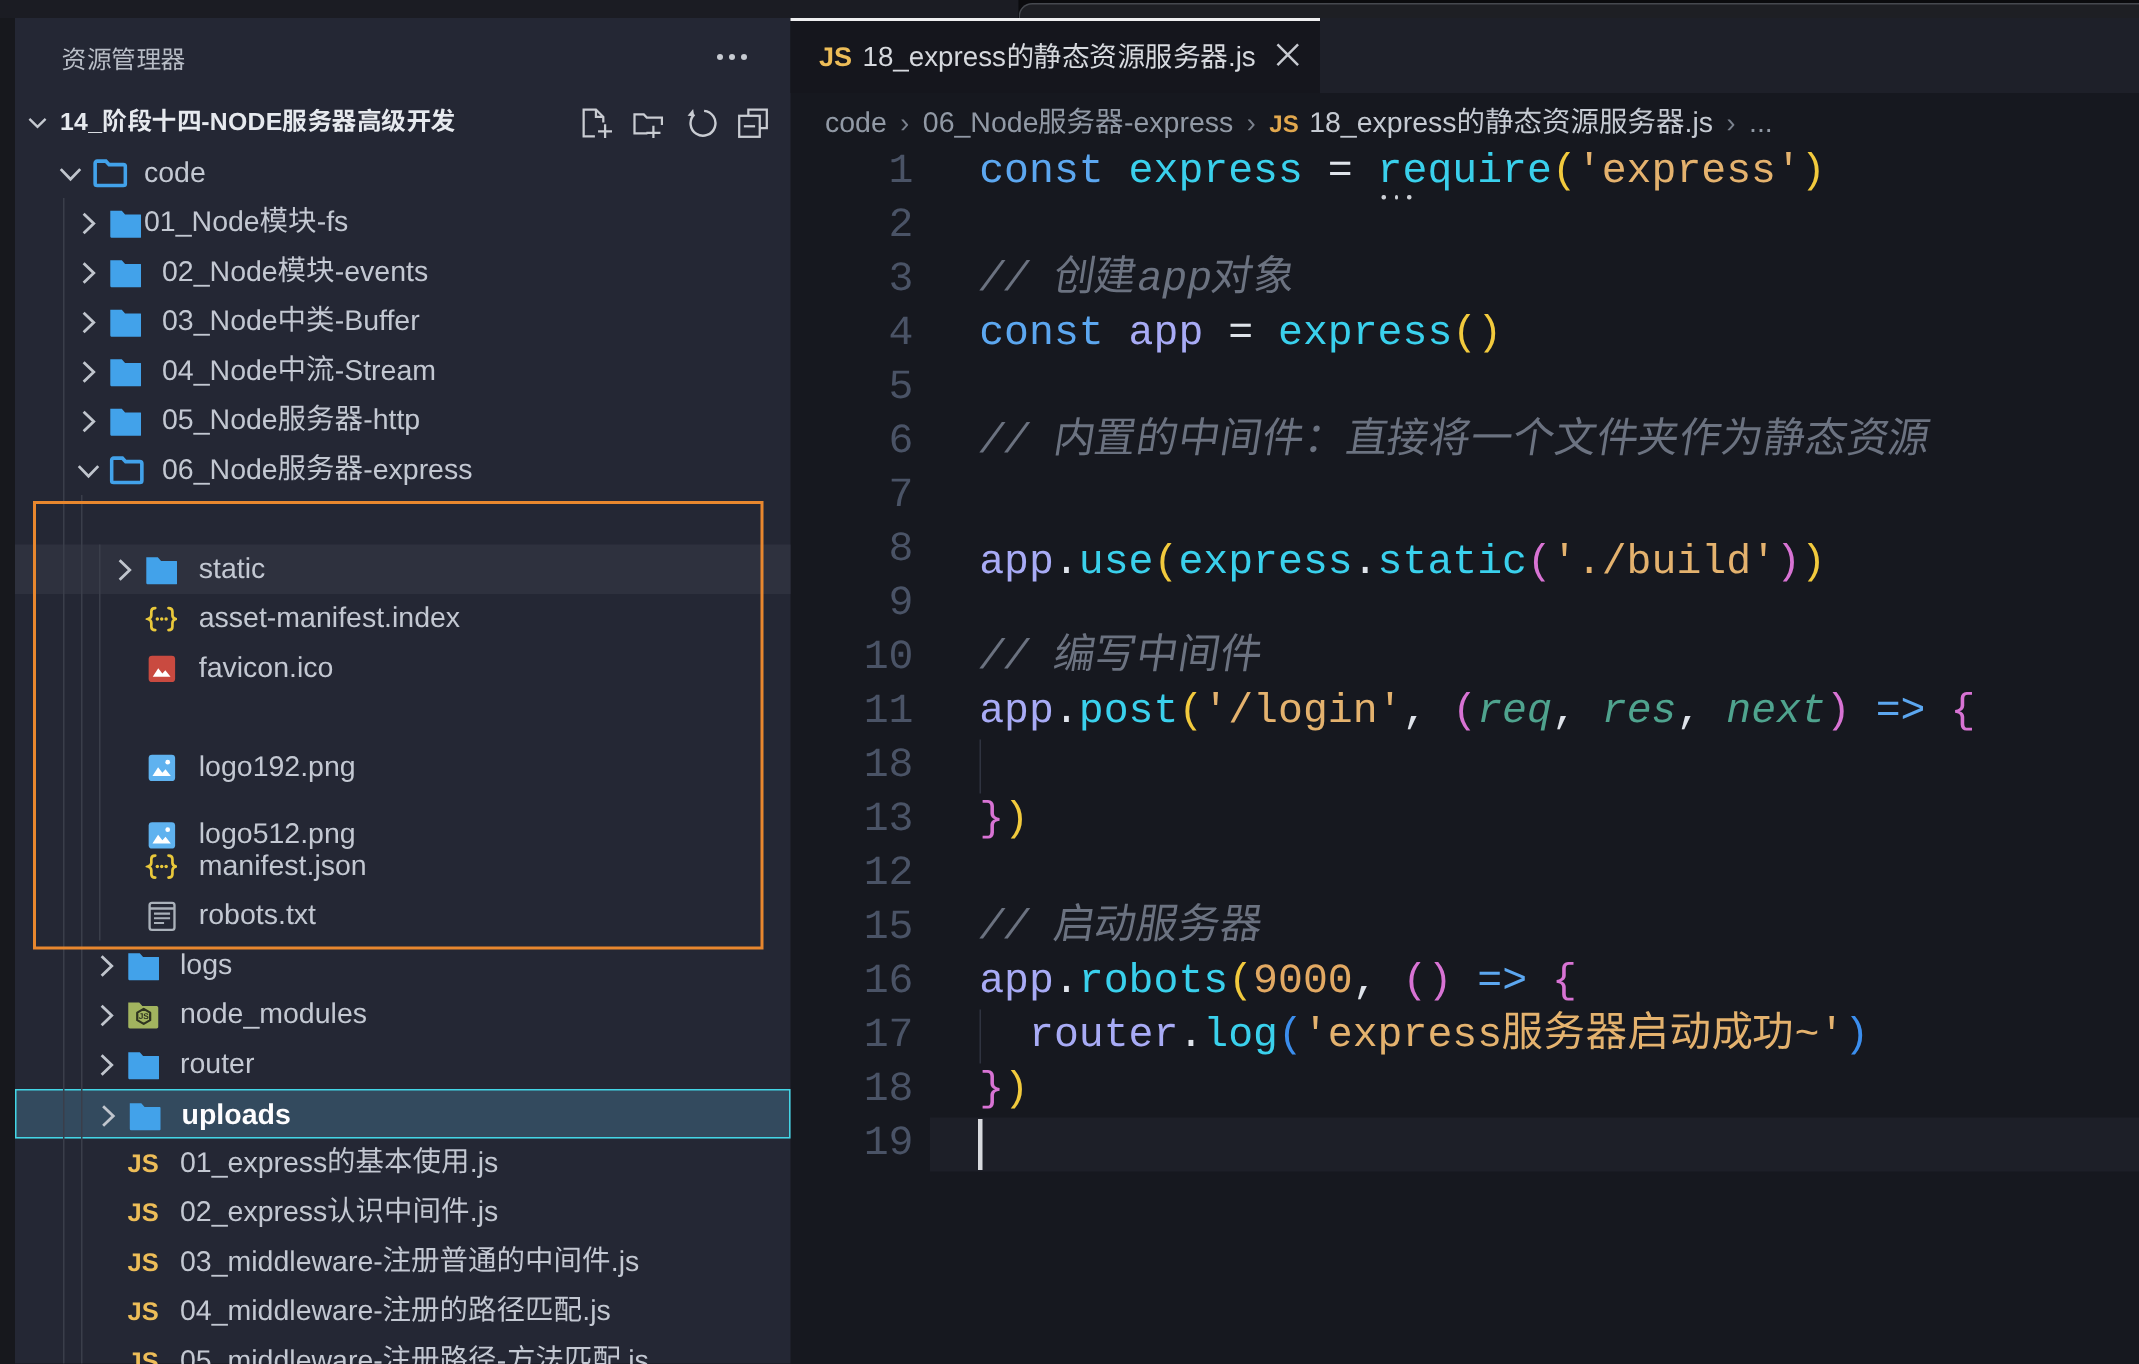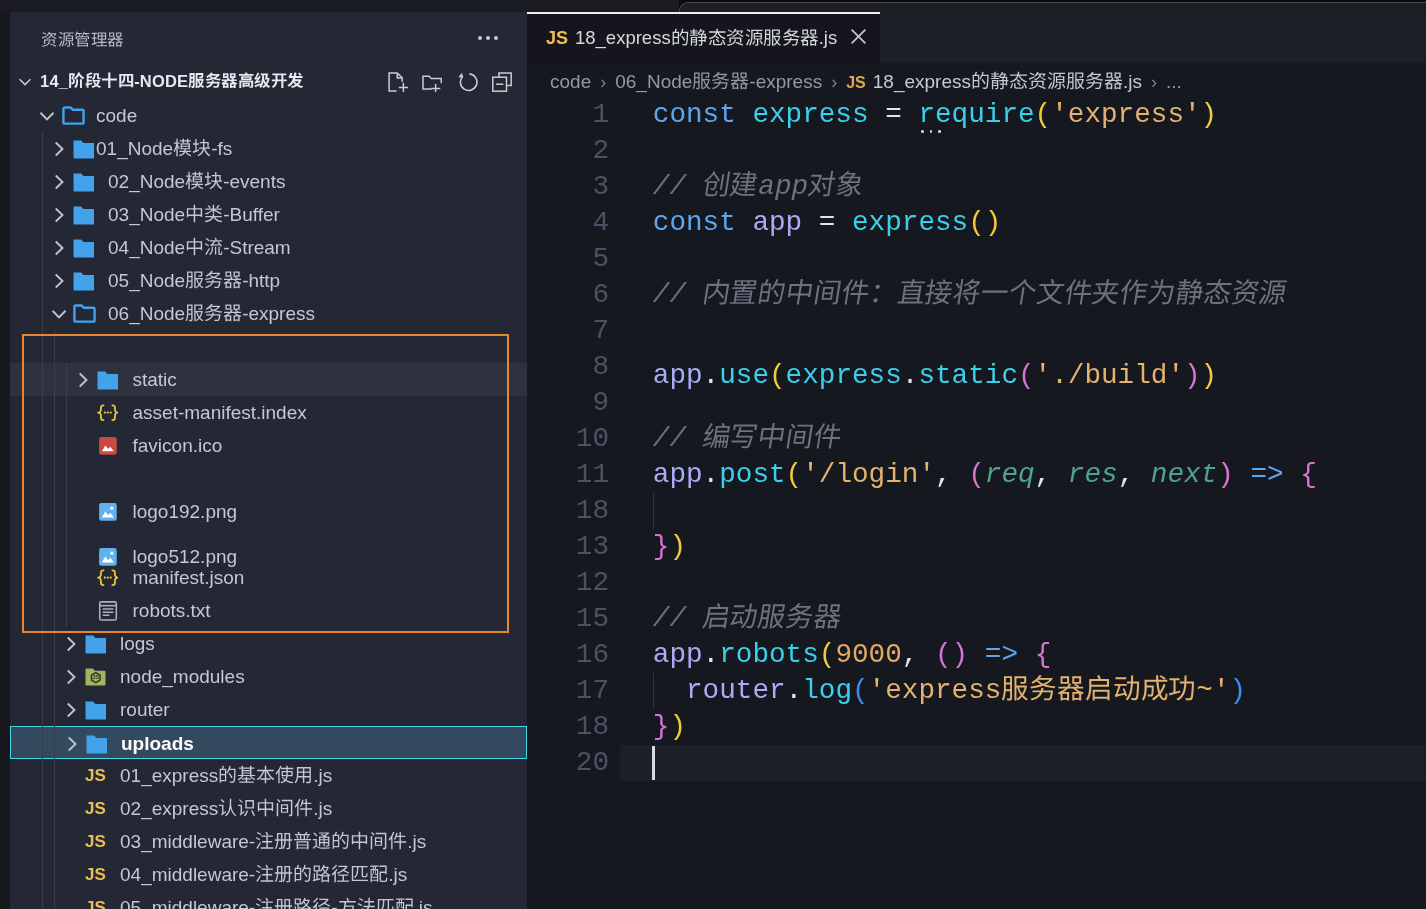--- a/index.html
+++ b/index.html
@@ -560,21 +560,21 @@
     <div class="ln" style="top:385px">9</div>
     <div class="ln" style="top:421px">10</div>
     <div class="ln" style="top:457px">11</div>
     <div class="ln" style="top:493px">18</div>
     <div class="ln" style="top:529px">13</div>
     <div class="ln" style="top:565px">12</div>
     <div class="ln" style="top:601px">15</div>
     <div class="ln" style="top:637px">16</div>
     <div class="ln" style="top:673px">17</div>
     <div class="ln" style="top:709px">18</div>
-    <div class="ln" style="top:745px">20</div>
+    <div class="ln" style="top:745px">19</div>
 <div class="eguide" style="left:653px;top:493px;height:36px"></div>
     <div class="eguide" style="left:653px;top:673px;height:36px"></div>
 <div class="cl" style="top:97px"><span class="b">const</span> <span class="c">express</span> <span class="w">=</span> <span class="c">require</span><span class="g1">(</span><span class="s">'express'</span><span class="g1">)</span></div>
     <div class="cl" style="top:133px"></div>
     <div class="cl" style="top:169px"><span class="cm">// <svg class="k" viewBox="0 0 1000 1000">
           <use href="#r521B"></use>
         </svg><svg class="k" viewBox="0 0 1000 1000">
           <use href="#r5EFA"></use>
         </svg>app<svg class="k" viewBox="0 0 1000 1000">
           <use href="#r5BF9"></use>

